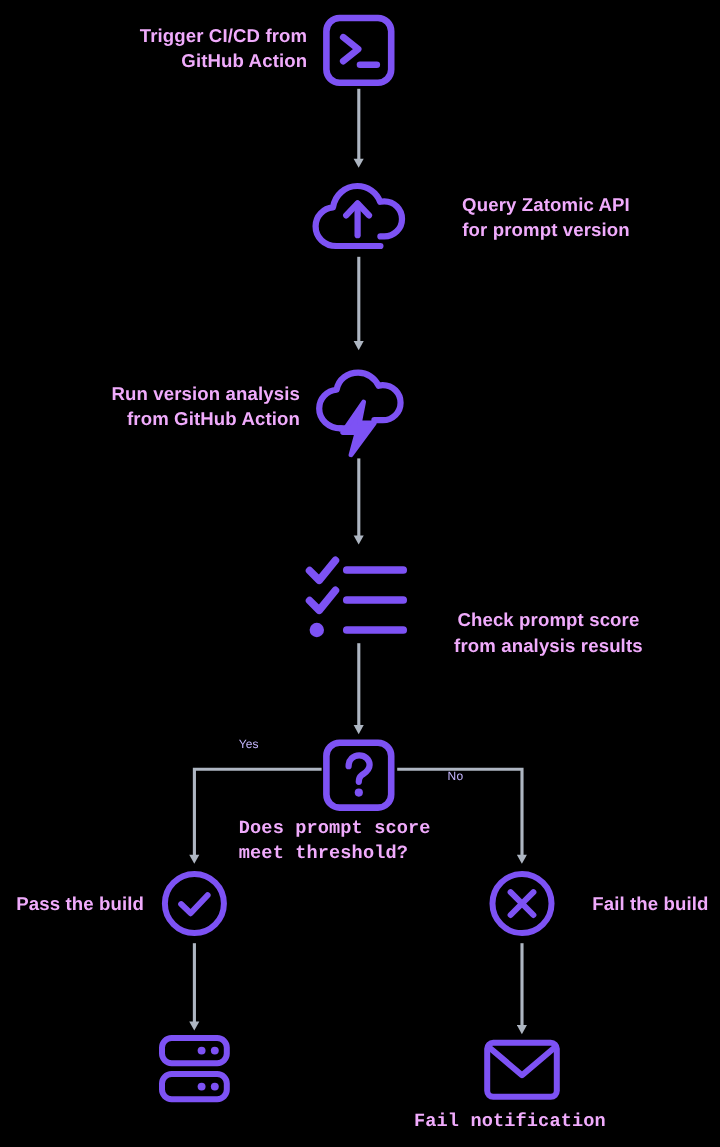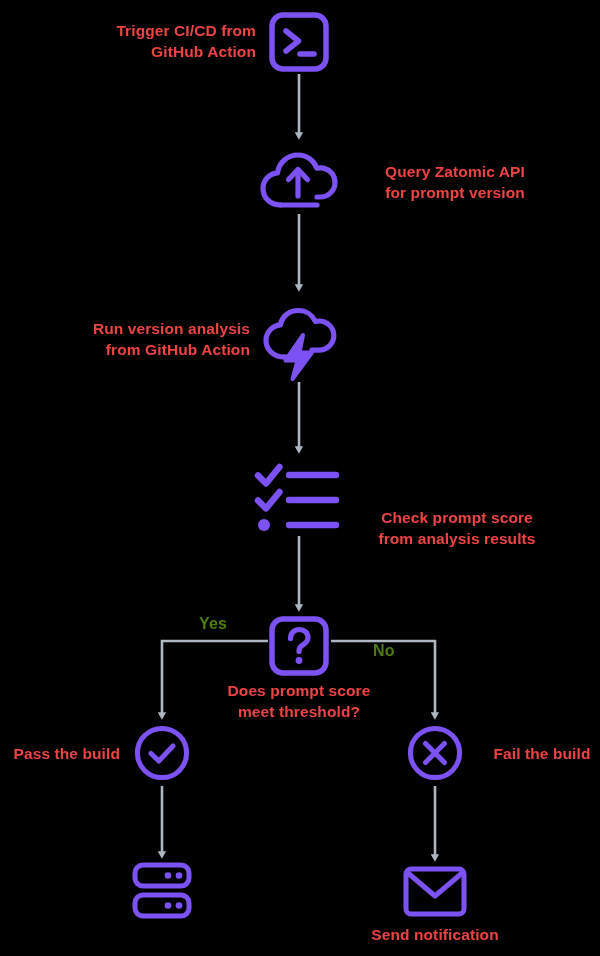--- a/index.html
+++ b/index.html
@@ -21,35 +21,35 @@
     height: 956px;
   }
   .node {
     position: absolute;
     display: flex;
     align-items: center;
     justify-content: center;
   }
   .label {
     position: absolute;
-    color: #ef4444;
+    color: #f0abfc;
     font-size: 15.5px;
     font-weight: 700;
     line-height: 21px;
     letter-spacing: 0.1px;
     white-space: pre-line;
   }
   .label.right { text-align: center; }
   .label.left  { text-align: right; }
-  .label.center { text-align: center; }
+  .label.center { text-align: left; font-family: Liberation Mono, monospace; }
   .branch-label {
     position: absolute;
-    color: #4d7c0f;
-    font-size: 16px;
-    font-weight: 700;
+    color: #c4b5fd;
+    font-size: 10px;
+    font-weight: 400;
     letter-spacing: 0.1px;
   }
   svg.icon { display: block; overflow: visible; }
   #connectors { position: absolute; left: 0; top: 0; }
 </style>
 </head>
 <body>
 
 <div id="canvas">
 
@@ -172,15 +172,15 @@
     </svg>
   </div>
   <div class="label center" style="left:82px; top:924px; width:160px;margin-top:47px;">Deploy</div>
 
   <div class="node" style="left:403px; top:866px; width:64px; height:52px;">
     <svg class="icon" width="64" height="52" viewBox="0 0 64 52">
       <rect x="3" y="3" width="58" height="45" rx="5" ry="5" fill="none" stroke="#7d52f4" stroke-width="5"></rect>
       <path d="M5.5 7.5 L32 30 L58.5 7.5" fill="none" stroke="#7d52f4" stroke-width="5" stroke-linecap="round" stroke-linejoin="round"></path>
     </svg>
   </div>
-  <div class="label center" style="left:345px; top:924px; width:180px;">Send notification</div>
+  <div class="label center" style="left:345px; top:924px; width:180px;">Fail notification</div>
 
 </div>
 
 </body></html>

